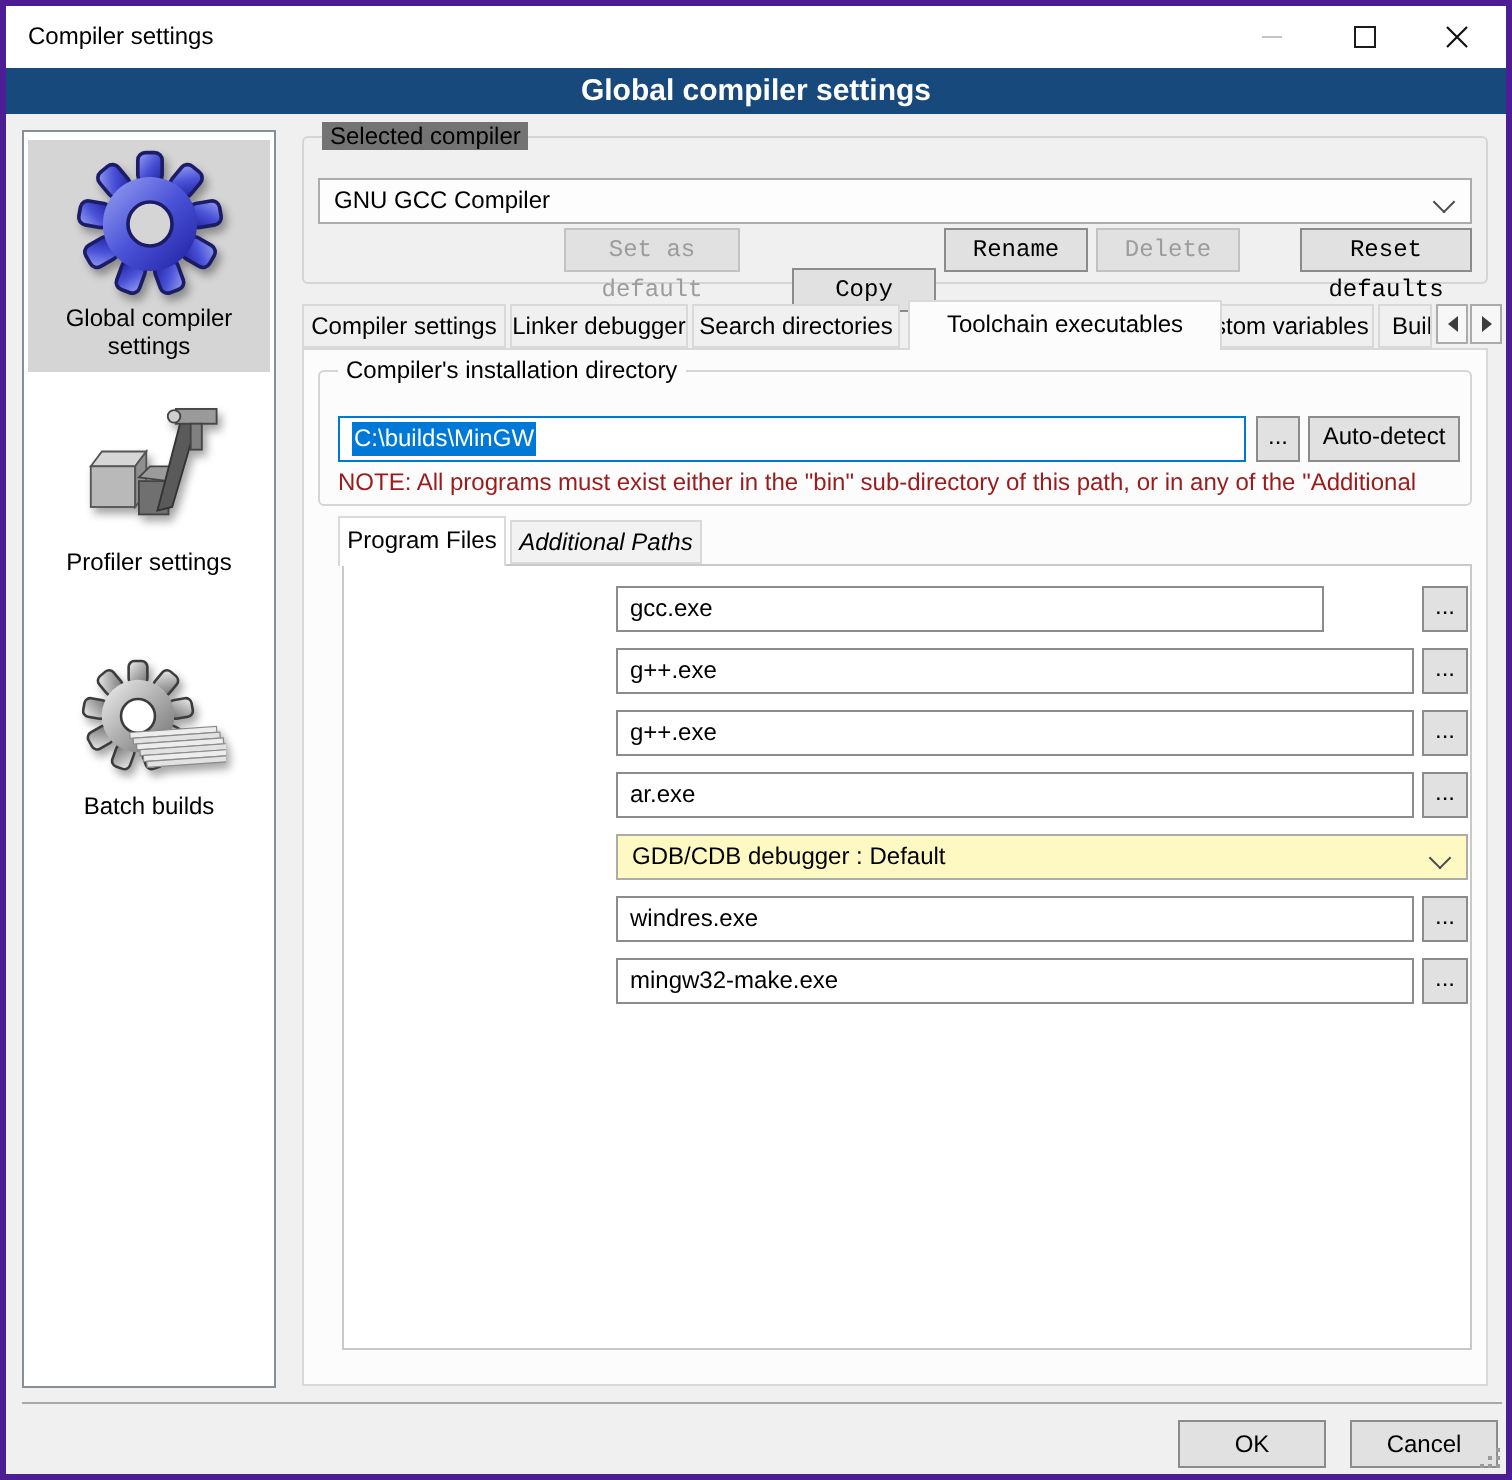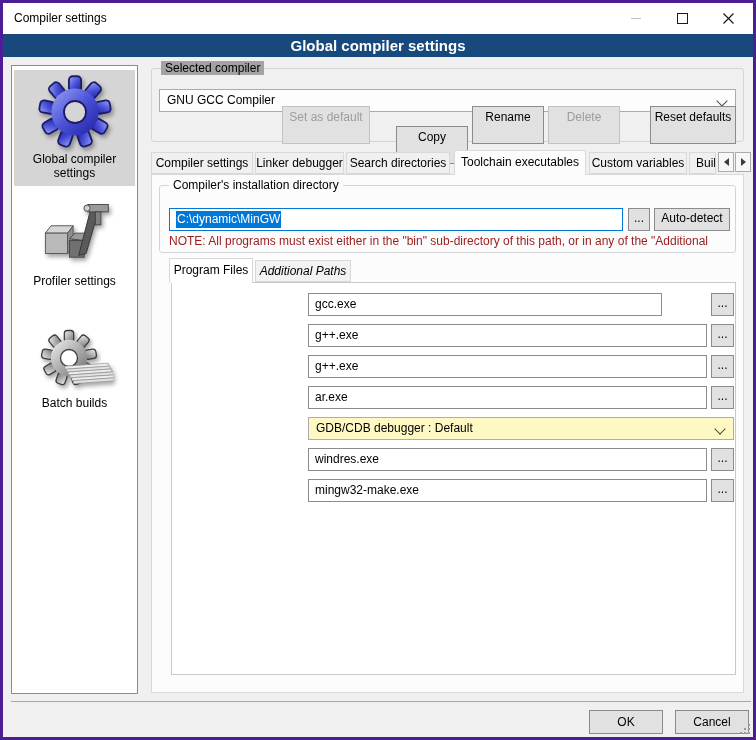--- a/index.html
+++ b/index.html
@@ -22,38 +22,38 @@
   .sidebar { position:absolute; left:8px; top:62px; width:127px; height:629px; box-sizing:border-box;
     background:#fff; border:1px solid #878f94; }
   .side-item { position:absolute; left:2px; right:2px; text-align:center; }
   .si-0 { top:4px; height:116px; background:#d5d5d5; }
   .si-1 { top:128px; height:104px; }
   .si-2 { top:258px; height:94px; }
   .side-icon { display:block; margin:4px auto 2px; filter:drop-shadow(2px 3px 2px rgba(0,0,0,.35)); }
   .side-label { display:block; line-height:14px; }
   
   .groupbox { position:absolute; border:1px solid #d5d5d5; border-radius:3px; box-sizing:border-box; }
-  .glabel { position:absolute; top:-8px; left:9px; background:#a3a3a3; padding:0 4px; }
+  .glabel { position:absolute; top:-8px; left:9px; background:#737373; padding:0 4px; }
   .glabel.on-panel { background:#fcfcfc; }
   
   .combo { position:absolute; box-sizing:border-box; height:23px; line-height:21px;
     background:#fdfdfd; border:1px solid #acacac; padding:0 24px 0 7px; overflow:hidden; white-space:nowrap; }
   .combo.gray { background:#fef9c3; }
   .chev { position:absolute; right:9px; top:7px; width:7px; height:7px;
     border-right:1.5px solid #4a4a4a; border-bottom:1.5px solid #4a4a4a; transform:rotate(45deg); }
   .tinput { position:absolute; box-sizing:border-box; height:23px; line-height:21px;
     background:#fff; border:1px solid #8c8c8c; padding:0 6px; overflow:hidden; white-space:nowrap; }
   .tinput.focused { border:1px solid var(--sel,#0078D7); }
   .sel-text { background:var(--sel,#0078D7); color:#fff; padding:1px 1px 2px 1px; }
   
   .btn { box-sizing:border-box; background:#e1e1e1; border:1px solid #8b8b8b; color:#000;
     font-family:"Liberation Sans", sans-serif; font-size:12px; text-align:center; }
   .btn.disabled { color:#9c9c9c; border-color:#c2c2c2; }
   .btnrow { position:absolute; left:156px; top:111px; width:577px; height:22px; display:flex; justify-content:flex-end; align-items:center; }
-  .btnrow .btn { height:38px; line-height:20px; }
+  .btnrow .btn { height:22px; line-height:20px;font-family:Liberation Mono, monospace; }
   .browse { position:absolute; box-sizing:border-box; height:23px; line-height:19px; }
   
   .tab { position:absolute; box-sizing:border-box; top:2px; height:22px; line-height:20px;
     background:#f0f0f0; border:1px solid #d9d9d9; text-align:center; overflow:hidden; white-space:nowrap; z-index:2; }
   .tab.active { top:0; height:25px; line-height:23px; background:#fcfcfc; border-bottom:none; z-index:4; }
   .tabstrip { position:absolute; left:148px; top:147px; width:608px; height:25px; }
   .tabstrip2 { position:absolute; left:166px; top:255px; width:400px; height:25px; }
   .tabstrip2 .tab { background:#f2f2f2; }
   .tabstrip2 .tab.active { background:#ffffff; }
   .tab-arrow { position:absolute; top:2px; width:16px; height:20px; box-sizing:border-box;
@@ -188,38 +188,38 @@
     <div class="btn" style="width:72px;margin-top:40px;">Copy</div>
     <div class="btn" style="width:72px; margin-left:4px;">Rename</div>
     <div class="btn disabled" style="width:72px; margin-left:4px;">Delete</div>
     <div class="btn" style="width:86px; margin-left:30px;">Reset defaults</div>
   </div>
 
   <div class="tabstrip">
     <div class="tab" style="left:0; width:102px;">Compiler settings</div>
     <div class="tab" style="left:104px; width:89px;">Linker debugger</div>
     <div class="tab" style="left:195px; width:104px;">Search directories</div>
-    <div class="tab active" style="left:303px; width:132px;">Toolchain executables</div>
+    <div class="tab active" style="left:303px; width:157px;">Toolchain executables</div>
     <div class="tab" style="left:438px; width:98px;">Custom variables</div>
     <div class="tab" style="left:538px; width:27px; text-align:left; padding-left:6px;">Build</div>
     <div class="tab-arrow" style="left:567px;">
         <div class="tri-l"></div>
       </div>
     <div class="tab-arrow" style="left:584px;">
         <div class="tri-r"></div>
       </div>
   </div>
 
   <div class="panel"></div>
 
   <div class="groupbox" style="left:156px; top:182px; width:577px; height:68px; z-index:2;">
     <span class="glabel on-panel">Compiler's installation directory</span>
   </div>
   <div class="tinput focused" style="left:166px; top:205px; width:454px; z-index:2;">
-    <span class="sel-text">C:\dynamic\MinGW</span>
+    <span class="sel-text">C:\builds\MinGW</span>
   </div>
   <div class="btn browse" style="left:625px; top:205px; width:22px; z-index:2;">...</div>
   <div class="btn browse" style="left:651px; top:205px; width:76px; z-index:2;">Auto-detect</div>
   <div class="note" style="z-index:2;">NOTE: All programs must exist either in the "bin" sub-directory of this path, or in any of the "Additional</div>
 
   <div class="tabstrip2">
     <div class="tab active" style="left:0; width:84px;">Program Files</div>
     <div class="tab" style="left:86px; width:96px;font-style:italic;">Additional Paths</div>
   </div>
   <div class="panel2"></div>

